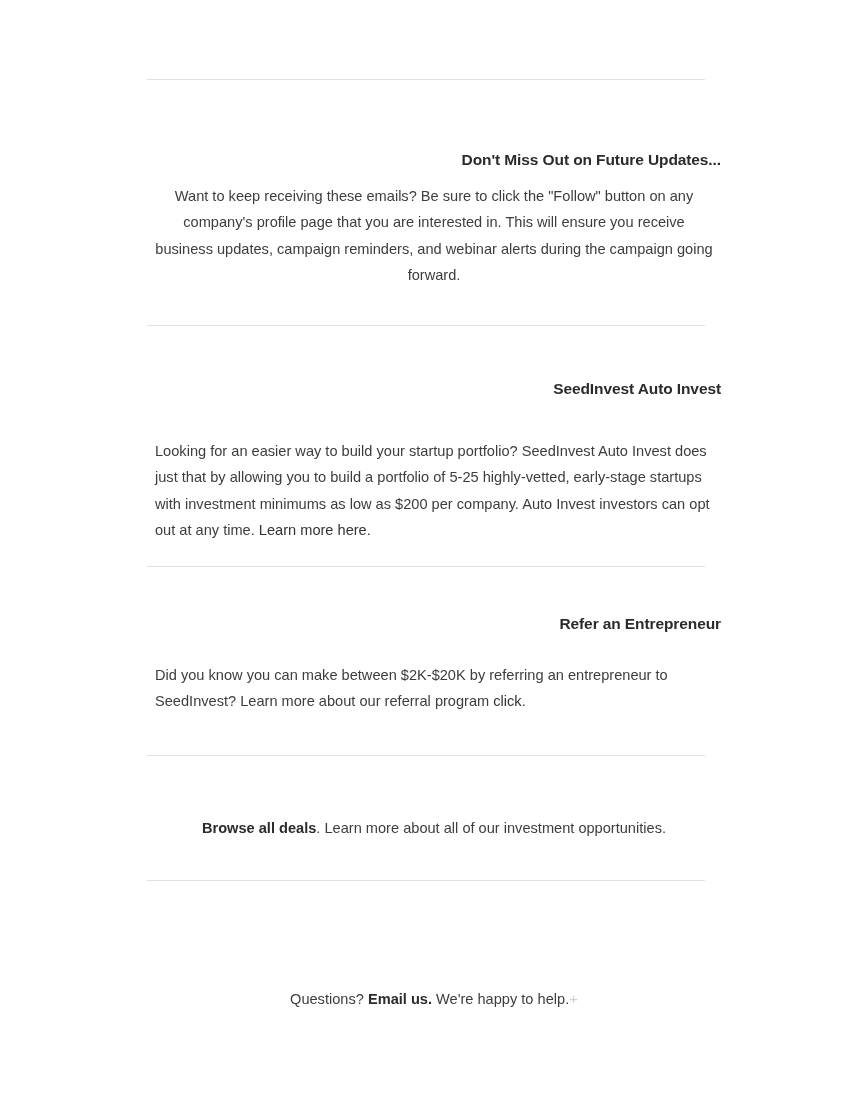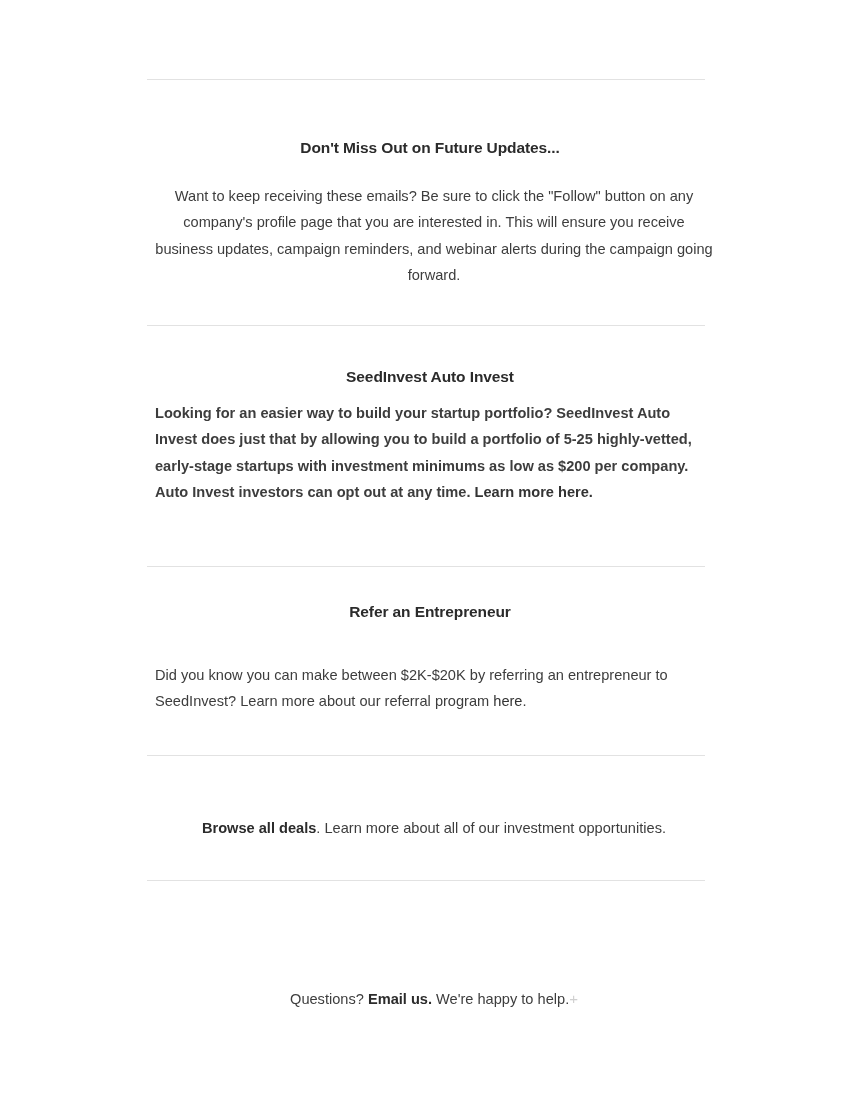--- a/index.html
+++ b/index.html
@@ -43,23 +43,23 @@
   .d1 { position: absolute; top: 79px; }
   .d2 { position: absolute; top: 325px; }
   .d3 { position: absolute; top: 566px; }
   .d4 { position: absolute; top: 755px; }
   .d5 { position: absolute; top: 880px; }
 
   .section-heading {
     font-size: 15.5px;
     font-weight: bold;
     color: #2b2b2b;
-    text-align: center;
+    text-align: right;
     letter-spacing: -0.1px;
-    margin: 4px;
+    margin: 16px;
   }
 
   .body-text {
     font-size: 14.6px;
     line-height: 26.4px;
     color: #3d3d3d;
     margin: 8px;
   }
 
   .center-text { text-align: center; }
@@ -72,21 +72,21 @@
   }
   .link-plain {
     color: #333333;
   }
 
   
   .blk-heading-1 { position: absolute; top: 135px; width: 558px; }
   .blk-para-1    { position: absolute; top: 175px; width: 558px; }
 
   .blk-heading-2 { position: absolute; top: 364px; width: 558px; }
-  .blk-para-2    { position: absolute; top: 392px; width: 558px; font-weight: bold; }
+  .blk-para-2    { position: absolute; top: 430px; width: 558px; }
 
   .blk-heading-3 { position: absolute; top: 599px; width: 558px; }
   .blk-para-3    { position: absolute; top: 654px; width: 558px; }
 
   .blk-browse    { position: absolute; top: 807px; width: 558px; }
 
   .blk-footer    { position: absolute; top: 978px; width: 558px; }
 
   .plus-glyph {
     color: #cfcfcf;
@@ -107,21 +107,21 @@
     <p class="body-text center-text blk-para-1">Want to keep receiving these emails? Be sure to click the "Follow" button on any company's profile page that you are interested in. This will ensure you receive business updates, campaign reminders, and webinar alerts during the campaign going forward.</p>
 
     <hr class="divider d2">
 
     <h2 class="section-heading blk-heading-2">SeedInvest Auto Invest</h2>
     <p class="body-text left-text blk-para-2"><span>Looking for an easier way to build your startup portfolio? SeedInvest Auto Invest does just that by allowing you to build a portfolio of 5-25 highly-vetted, early-stage startups with investment minimums as low as $200 per company. Auto Invest investors can opt out at any time. </span><span class="link-plain">Learn more here.</span></p>
 
     <hr class="divider d3">
 
     <h2 class="section-heading blk-heading-3">Refer an Entrepreneur</h2>
-    <p class="body-text left-text blk-para-3"><span>Did you know you can make between $2K-$20K by referring an entrepreneur to SeedInvest? Learn more about our referral program </span><span class="link-plain">here</span><span>.</span></p>
+    <p class="body-text left-text blk-para-3"><span>Did you know you can make between $2K-$20K by referring an entrepreneur to SeedInvest? Learn more about our referral program </span><span class="link-plain">click</span><span>.</span></p>
 
     <hr class="divider d4">
 
     <p class="body-text center-text blk-browse"><span class="link-bold">Browse all deals</span><span>. Learn more about all of our investment opportunities.</span></p>
 
     <hr class="divider d5">
 
     <p class="body-text center-text blk-footer"><span>Questions? </span><span class="link-bold">Email us.</span><span> We're happy to help.</span><span class="plus-glyph">+</span></p>
 
   </div>

